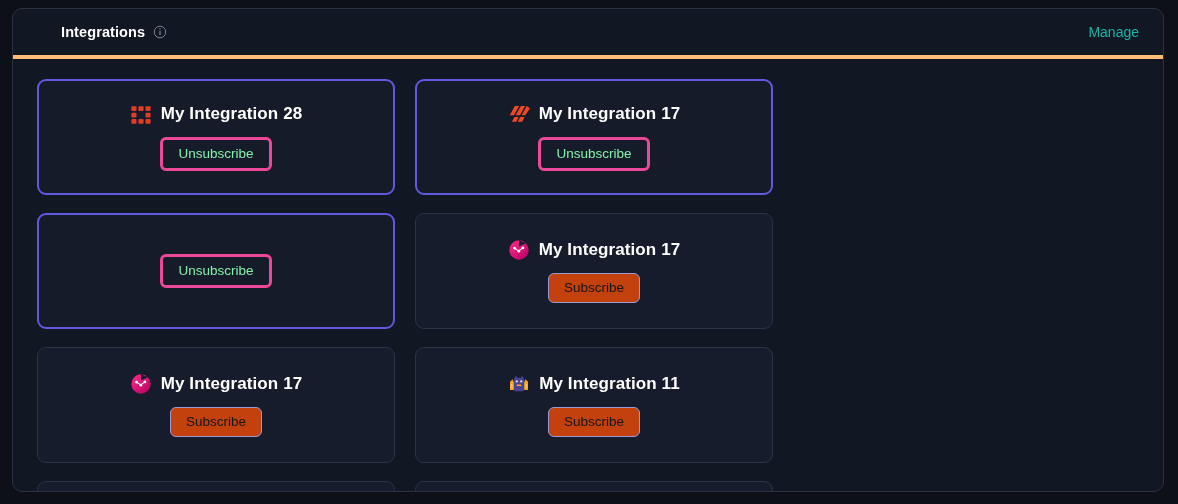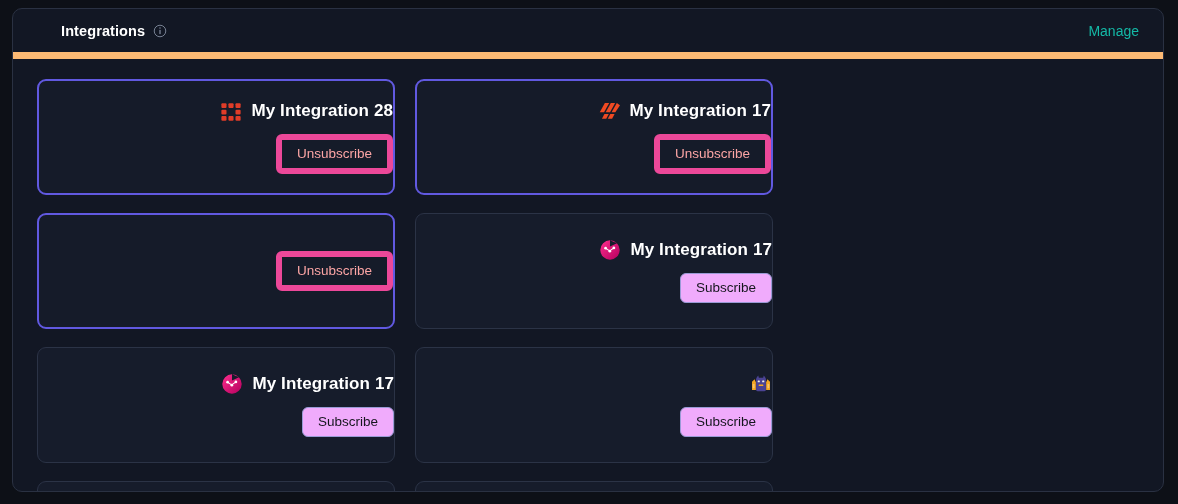--- a/index.html
+++ b/index.html
@@ -23,21 +23,21 @@
     background: #121724;
     border: 1px solid #2a3142;
     border-radius: 10px;
     overflow: hidden;
   }
 
   .panel-header {
     position: relative;
     height: 50px;
     box-sizing: border-box;
-    border-bottom: 7px solid #fdba74;
+    border-bottom: 4px solid #fdba74;
     display: flex;
     align-items: center;
     padding: 0 24px 0 48px;
   }
 
   .panel-title {
     font-size: 14.5px;
     font-weight: bold;
     color: #ffffff;
     letter-spacing: 0.1px;
@@ -74,21 +74,21 @@
 
   .card {
     box-sizing: border-box;
     width: 358px;
     height: 116px;
     border-radius: 9px;
     background: #161c2b;
     border: 1px solid #2b3346;
     display: flex;
     flex-direction: column;
-    align-items: flex-end;
+    align-items: center;
     justify-content: center;
     gap: 12px;
     cursor: pointer;
   }
 
   .card.selected {
     border: 2px solid #6159e0;
     background: #151b29;
   }
 
@@ -119,26 +119,26 @@
     font-size: 13.5px;
     border-radius: 6px;
     padding: 7px 15px;
     cursor: pointer;
     white-space: nowrap;
     line-height: 1;
   }
 
   .btn-unsubscribe {
     background: transparent;
-    border: 6px solid #ec4899;
-    color: #fca5a5;
+    border: 3px solid #ec4899;
+    color: #86efac;
   }
 
   .btn-subscribe {
-    background: #f0abfc;
+    background: #c2410c;
     border: 1px solid #9a9ad6;
     color: #15161d;
   }
 </style>
 </head>
 <body>
 
 <div class="panel">
 
   <div class="panel-header">
@@ -257,20 +257,21 @@
         <path d="M17.0 5.2 L15.0 2.6 L14.2 6.0 Z" fill="#4b4393"></path>
         <rect x="6.6" y="5.2" width="10.8" height="14.6" rx="1.6" fill="#4b4393"></rect>
         <rect x="8.4" y="8.2" width="2.3" height="2.0" rx="0.4" fill="#f5f2ea"></rect>
         <rect x="13.3" y="8.2" width="2.3" height="2.0" rx="0.4" fill="#f5f2ea"></rect>
         <rect x="9.4" y="12.6" width="5.2" height="1.6" rx="0.5" fill="#f5a623"></rect>
         <rect x="3.0" y="12.0" width="2.0" height="4.6" rx="0.5" fill="#f7c46b"></rect>
         <rect x="19.0" y="12.0" width="2.0" height="4.6" rx="0.5" fill="#f7c46b"></rect>
       </g>
     </svg>
             </span>
+            <span class="card-title">My Integration 11</span>
           </div>
           <button class="btn btn-subscribe">Subscribe</button>
         </div>
         <div class="card"></div>
         <div class="card"></div>
       </div>
   </div>
 
 </div>
 

